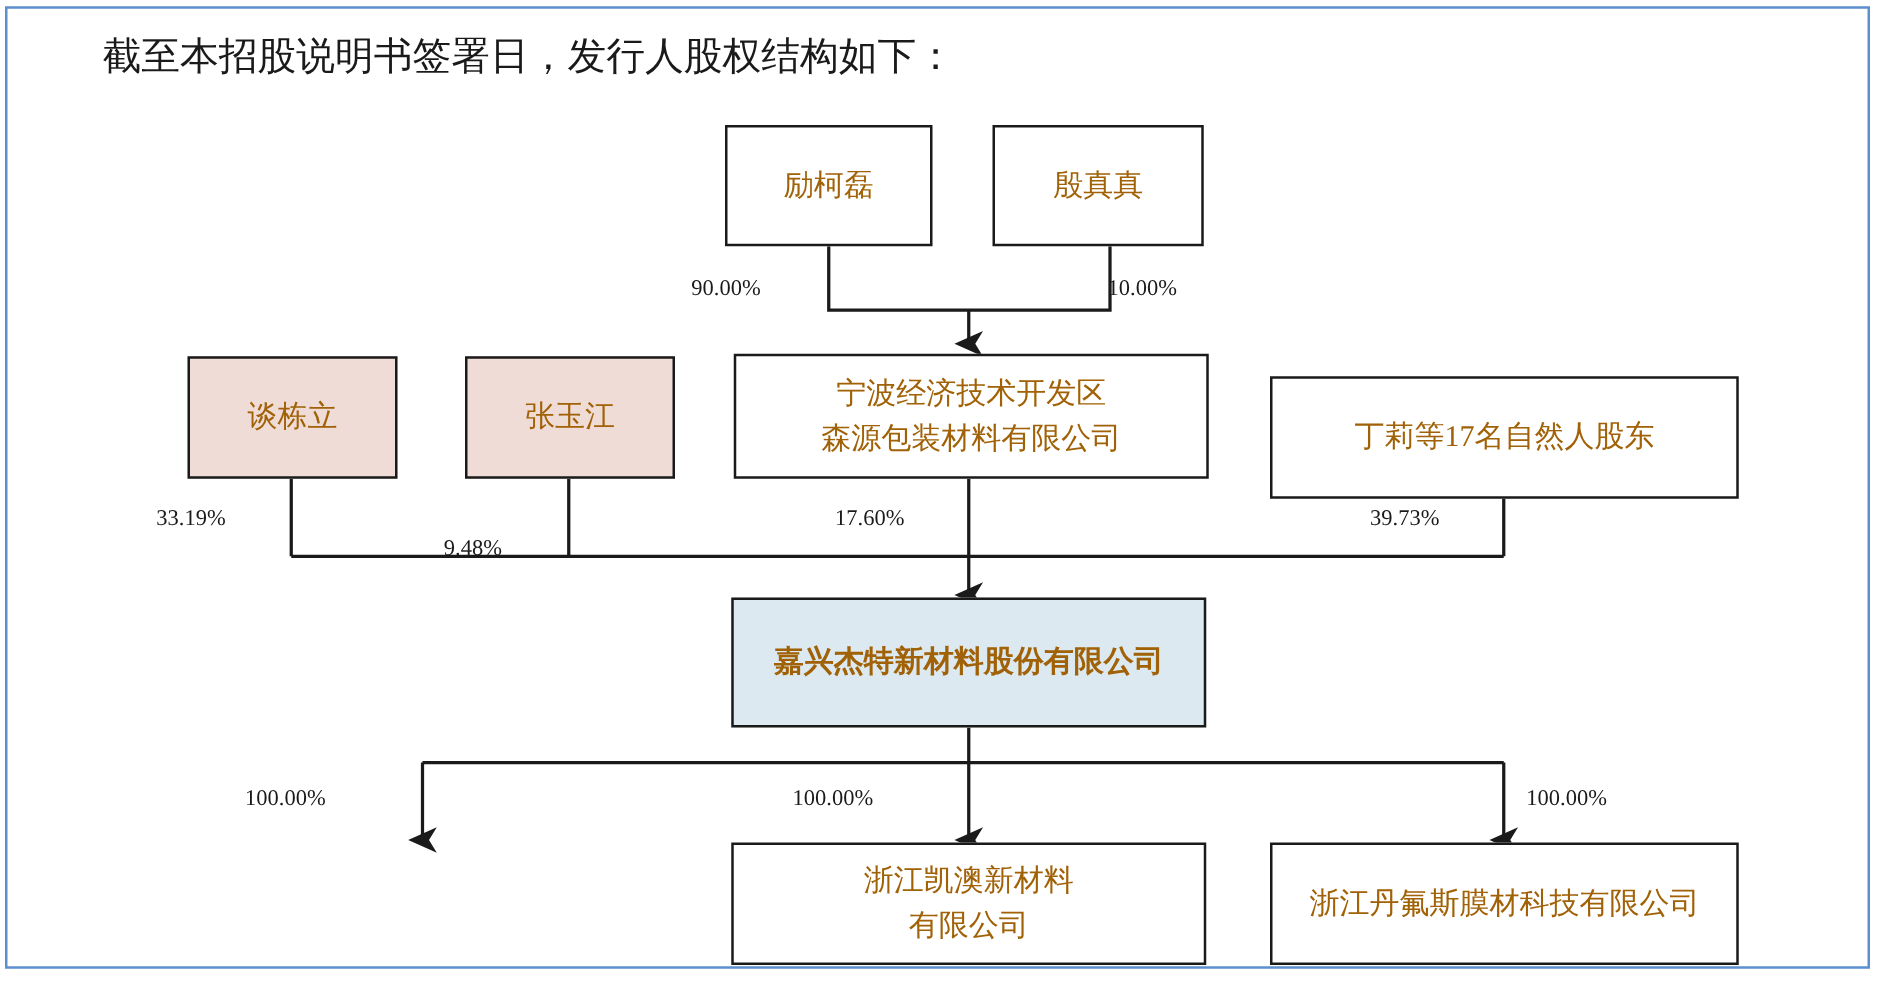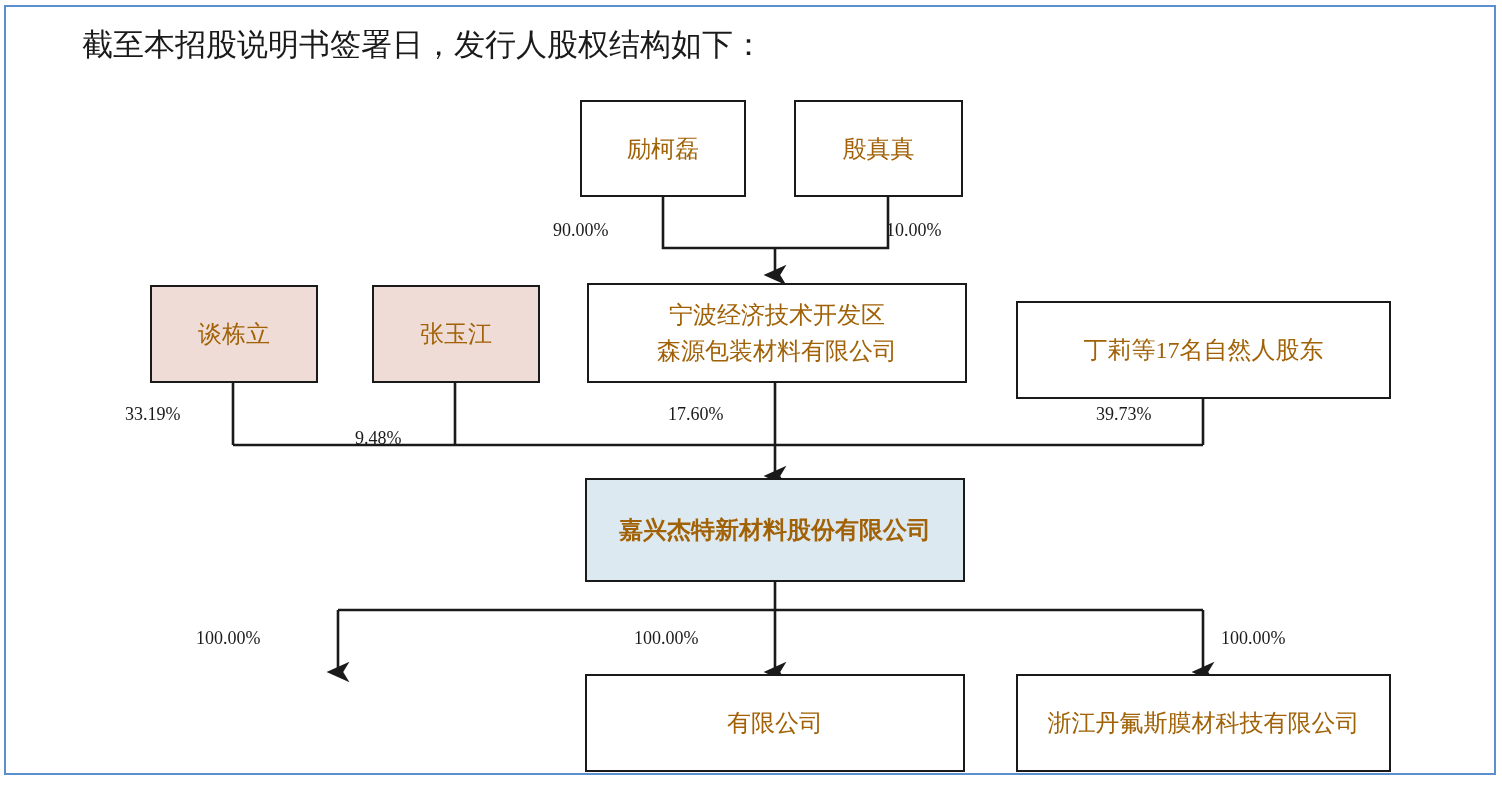--- a/index.html
+++ b/index.html
@@ -140,20 +140,21 @@
   </div>
 
   <div class="pct" style="left:196px; top:623px;">100.00%</div>
 
   <div class="pct" style="left:634px; top:623px;">100.00%</div>
 
   <div class="pct" style="left:1221px; top:623px;">100.00%</div>
 
 
   <div class="node" style="left:585px; top:674px; width:380px; height:98px; flex-direction:column;">
+    <span>浙江凯澳新材料</span>
     <span>有限公司</span>
   </div>
 
   <div class="node" style="left:1016px; top:674px; width:375px; height:98px; flex-direction:row;">
     <span>浙江丹氟斯膜材科技</span>
     <span>有限公司</span>
   </div>
 </div>
 
 </body></html>

